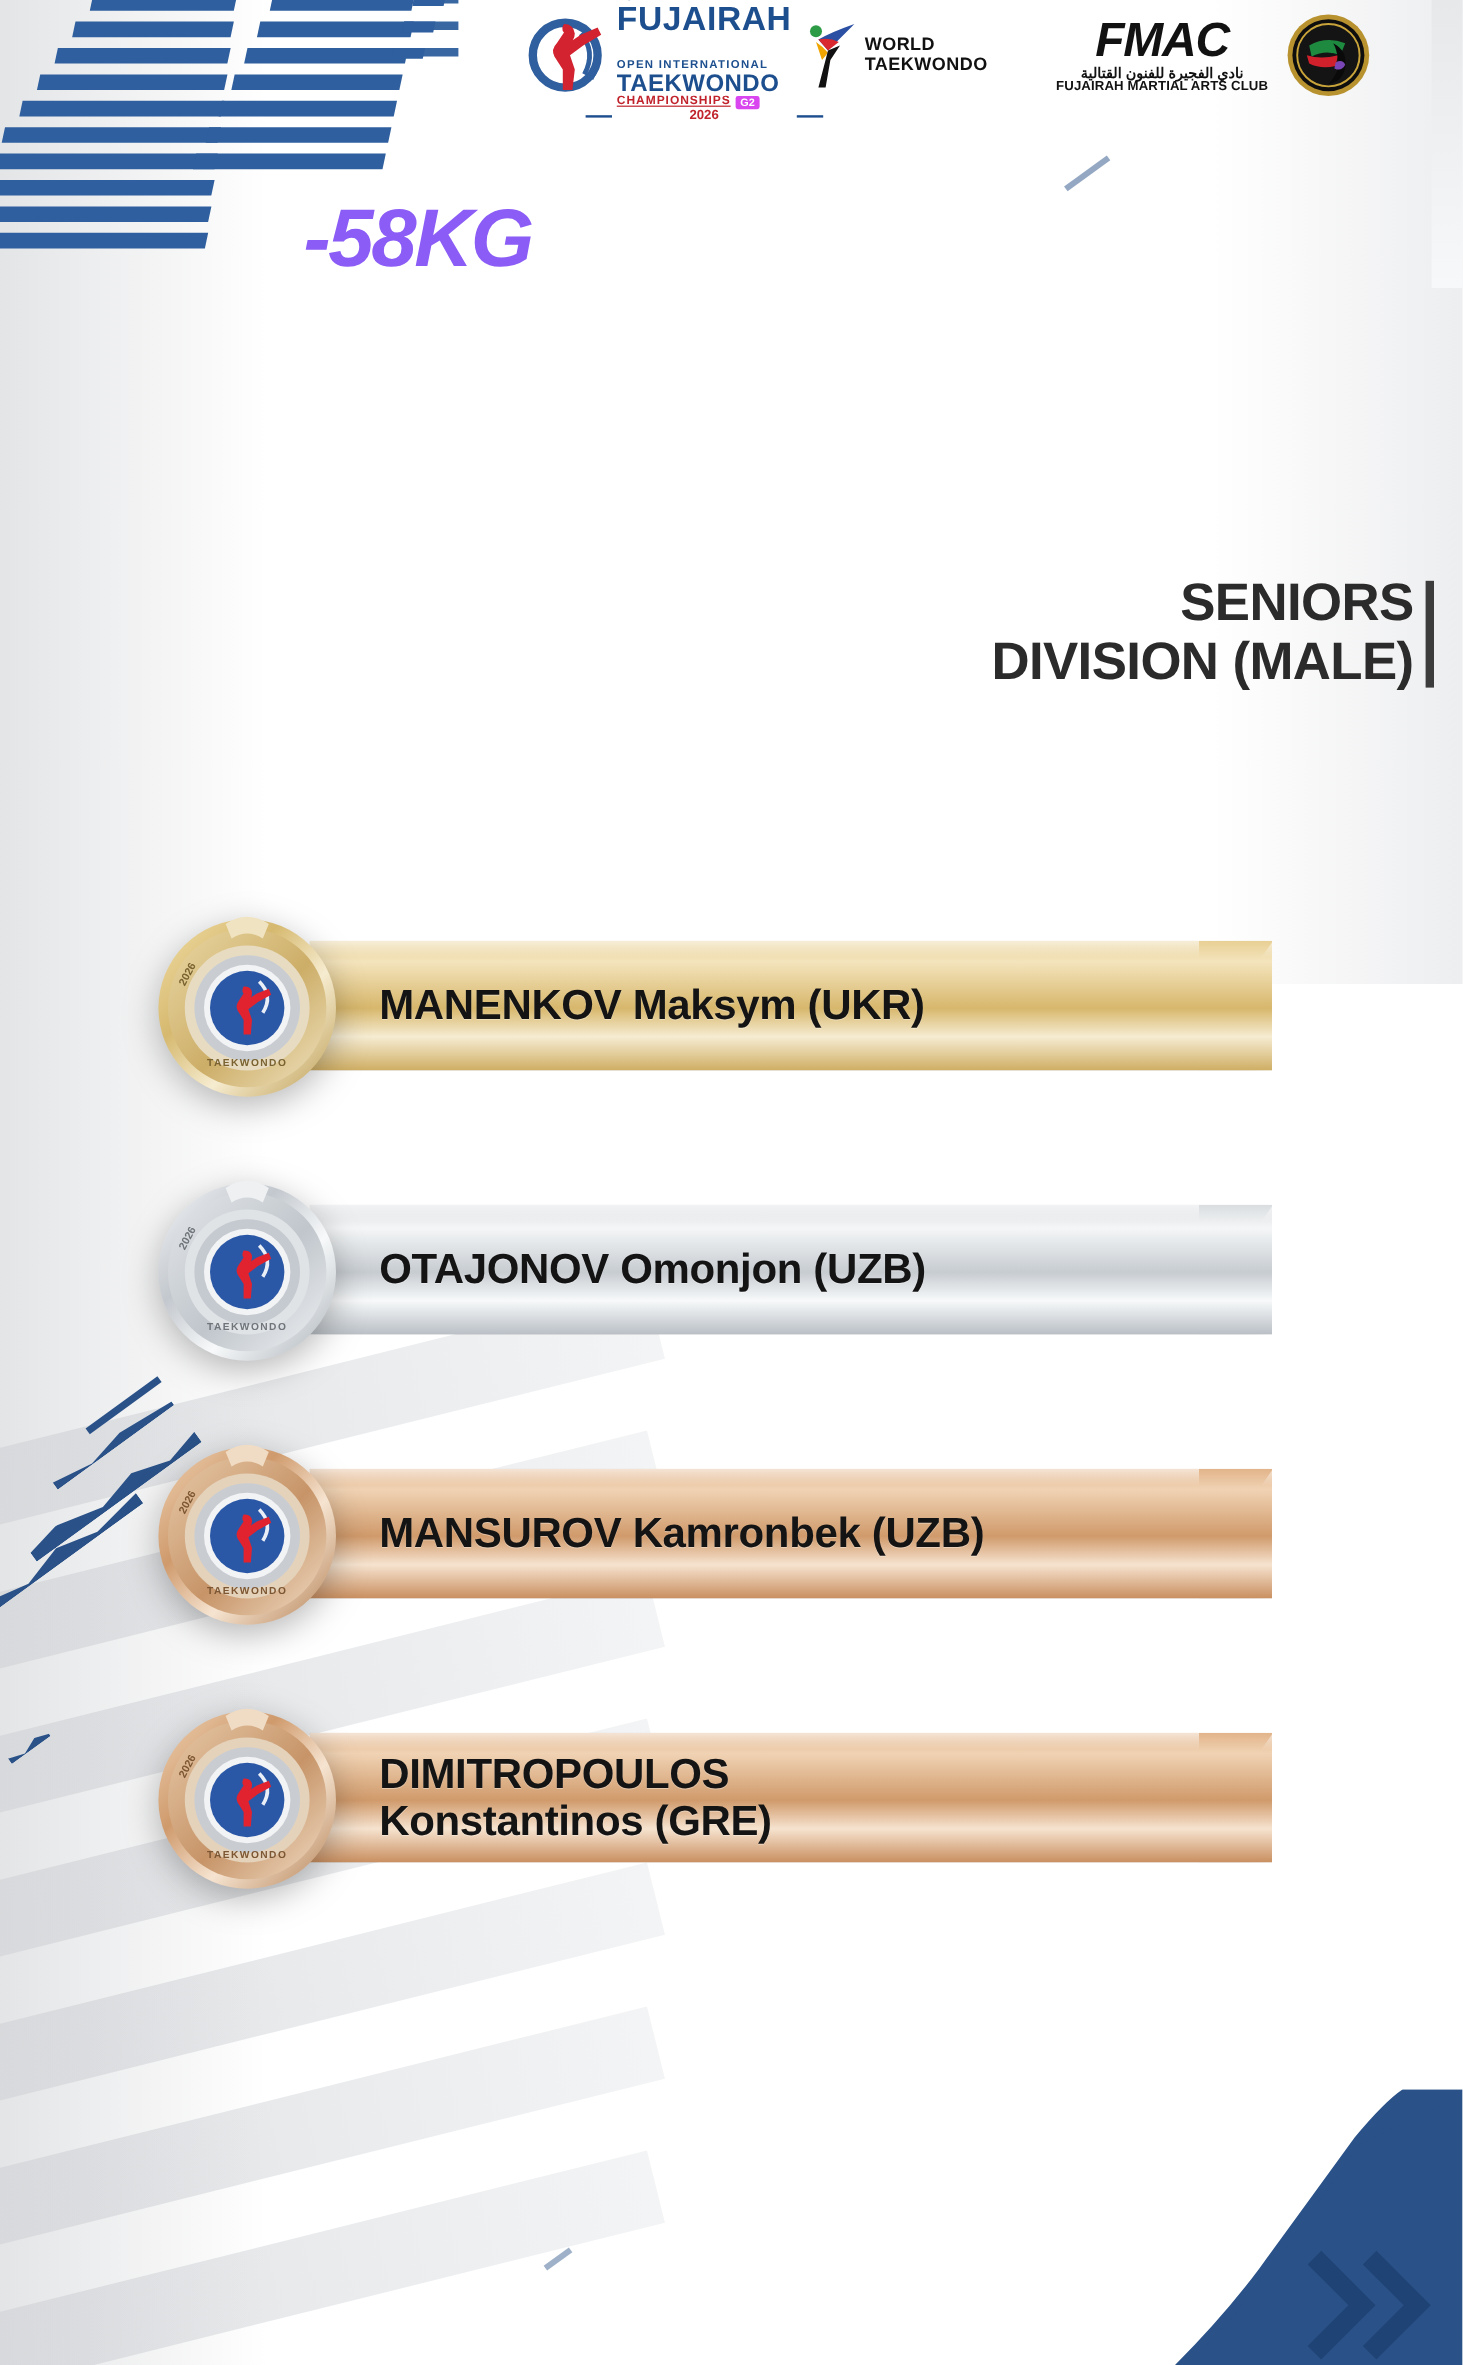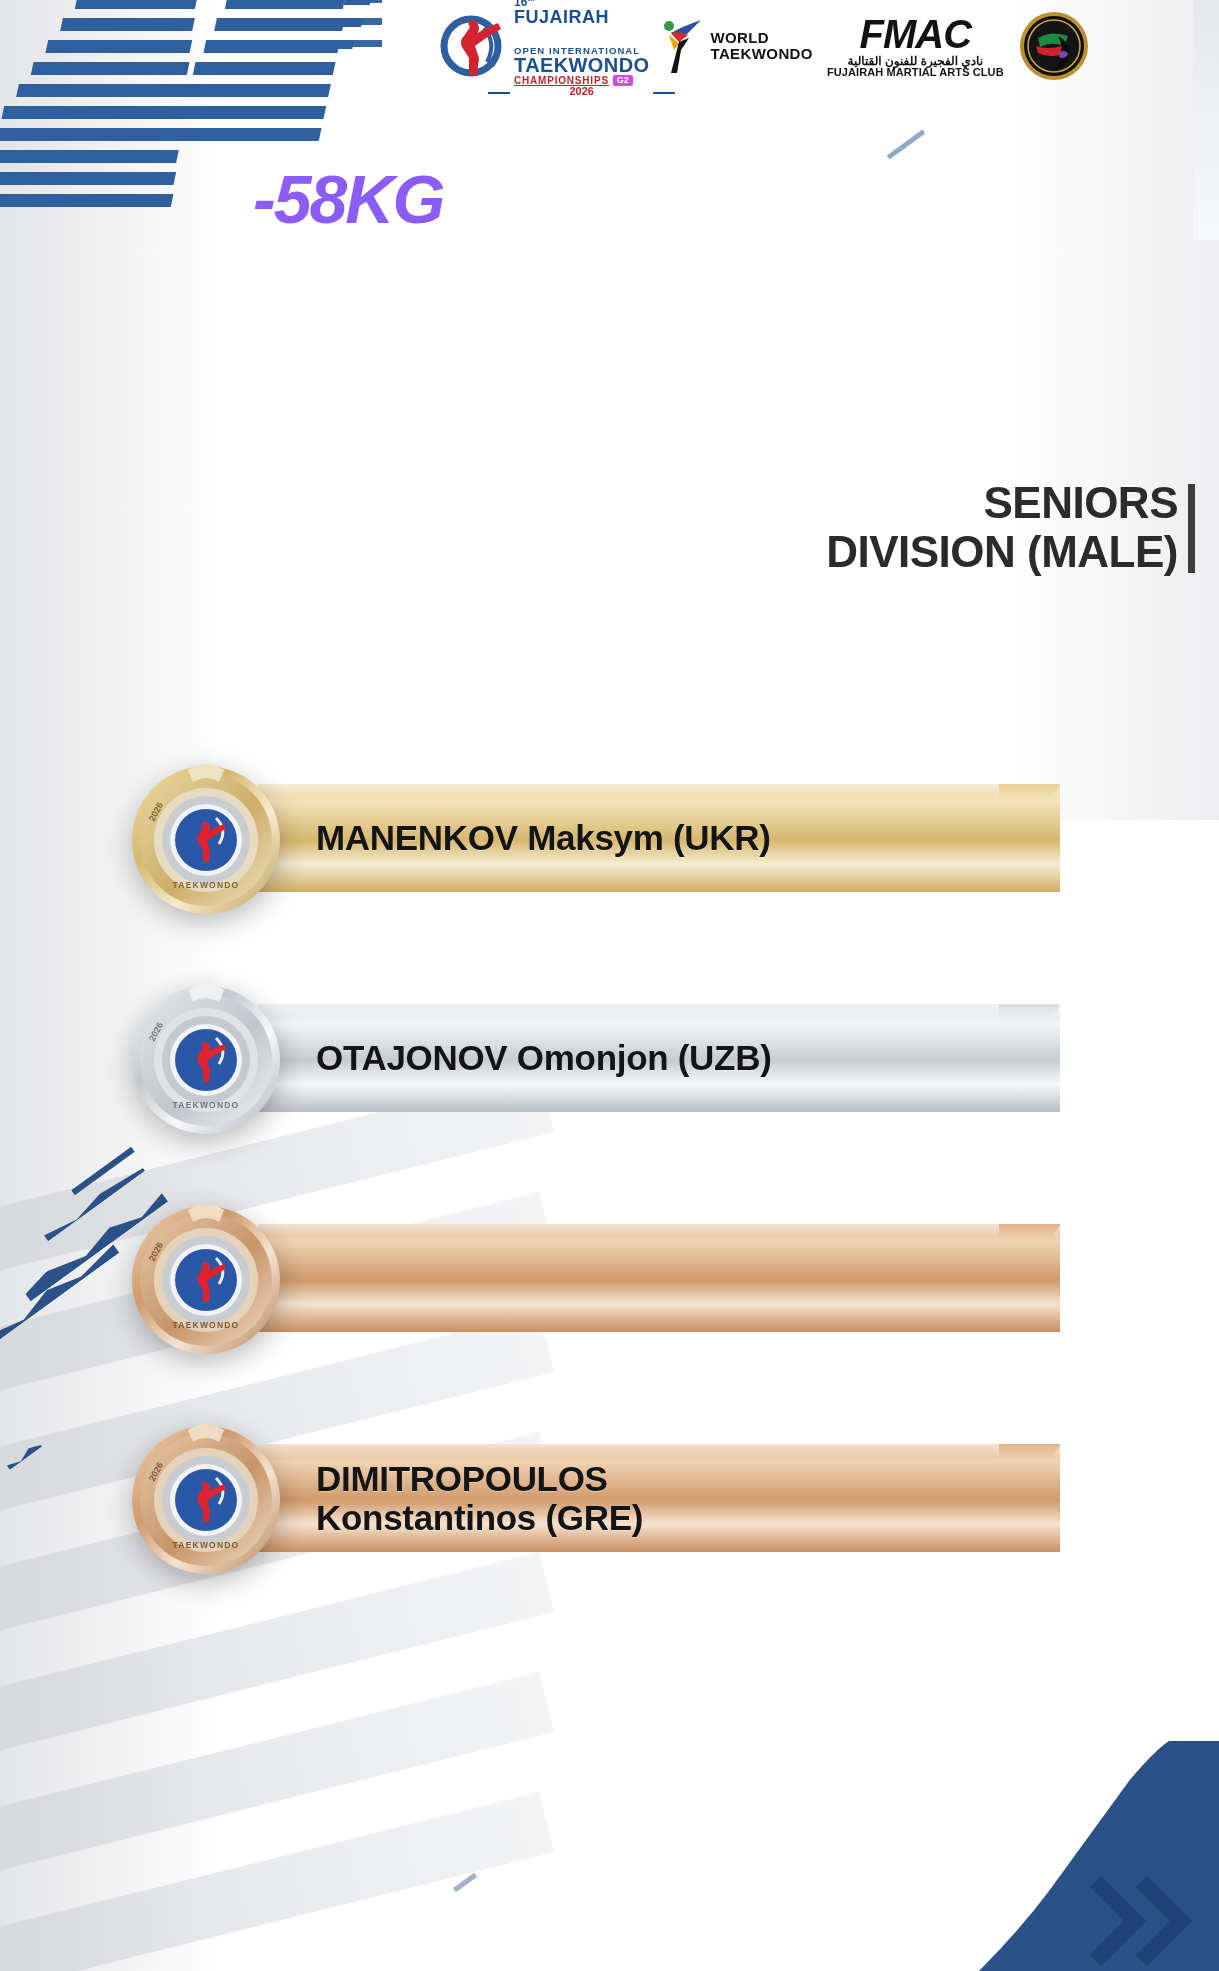--- a/index.html
+++ b/index.html
@@ -81,38 +81,38 @@
     display: flex; align-items: center; gap: 14px;
     z-index: 6;
   }
   .logo { display:flex; align-items:center; }
 
   .fuj-logo { display:flex; align-items:center; gap:6px; }
   .fuj-kick { width: 68px; height: 68px; }
   .fuj-text { display:flex; flex-direction:column; line-height:1; }
   .fuj-13 { font-size: 12px; font-weight: 700; color:#1d4f8f; letter-spacing:.2px; }
   .fuj-13 sup { font-size: 7px; }
-  .fuj-name { font-size: 18px; font-weight: 800; color:#1d4f8f; letter-spacing:.5px; }
+  .fuj-name { font-size: 28px; font-weight: 800; color:#1d4f8f; letter-spacing:.5px; }
   .fuj-sub { font-size: 9.5px; font-weight: 700; color:#1d4f8f; letter-spacing: 1.1px; margin-top: 20px; }
   .fuj-tkd { font-size: 20px; font-weight: 800; color:#1d4f8f; letter-spacing: .4px; }
   .fuj-champ { display:flex; align-items:center; gap:4px; }
   .fuj-champ-t { font-size: 10px; font-weight: 800; color:#c0232c; letter-spacing:.8px;text-decoration:underline; }
   .fuj-g2 { background:#d946ef; color:#fff; font-size:9px; font-weight:800; padding:1px 4px; border-radius:2px; }
   .fuj-year { font-size: 11px; font-weight:800; color:#c0232c; text-align:center; position:relative; }
   .fuj-year:before, .fuj-year:after {
     content:""; position:absolute; top:50%; width:22px; height:2px; background:#1d4f8f;
   }
   .fuj-year:before { left:-26px; } .fuj-year:after { right:-26px; }
 
   .wt-logo { display:flex; align-items:center; gap:7px; }
   .wt-mark { width: 40px; height: 58px; }
   .wt-text { display:flex; flex-direction:column; line-height:1.08; }
   .wt-text span { font-size: 15px; font-weight: 800; color:#111; letter-spacing:.4px; }
 
-  .fmac-logo { display:flex; flex-direction:column; align-items:center; line-height:1; }
+  .fmac-logo { display:flex; flex-direction:column; align-items:center; line-height:1;margin-left:43px; }
   .fmac-word { font-size: 40px; font-weight: 800; font-style: italic; color:#121212; letter-spacing:-1px; }
   .fmac-ar { font-size: 12px; font-weight:700; color:#121212; margin-top:1px; }
   .fmac-en { font-size: 11px; font-weight: 800; color:#121212; letter-spacing:.1px; }
 
   .uae-logo { width: 72px; height: 72px; }
 
   
   .weight {
     position: absolute; left: 253px; top: 160px;
     font-size: 68px; font-weight: 800; font-style: italic;
@@ -402,20 +402,21 @@
           <path d="M76 74 q6 0 6 6 q0 5 -5 6 l9 -6 l10 -4 l2 5 l-11 6 l-8 6 l3 9 l-1 12 l-6 0 l0 -12 l-5 -8 q-2 -4 1 -8 l4 -6 q-2 -2 0 -6z" fill="#e0232f"></path>
           <text x="78" y="140" font-family="Liberation Sans, sans-serif" font-size="8.5" font-weight="700" fill="#6f757b" text-anchor="middle" letter-spacing="1.2">TAEKWONDO</text>
           <text x="26" y="74" font-family="Liberation Sans, sans-serif" font-size="9" font-weight="700" fill="#6f757b" transform="rotate(-62 26 74)">2026</text>
         </svg>
       </div>
     </div>
 
     <div class="row">
       <div class="ribbon bronze">
         <div class="ribbon-shade"></div>
+        <div class="ribbon-label">MANSUROV Kamronbek (UZB)</div>
       </div>
       <div class="medal">
         <svg width="156" height="176" viewBox="0 0 156 176">
           <defs>
             <linearGradient id="bm" x1="0" y1="0" x2="1" y2="1">
               <stop offset="0%" stop-color="#efd3b4"></stop>
                 <stop offset="35%" stop-color="#cf9a6c"></stop>
               <stop offset="62%" stop-color="#f6e4d1"></stop>
                 <stop offset="100%" stop-color="#b37f52"></stop>
             </linearGradient>

